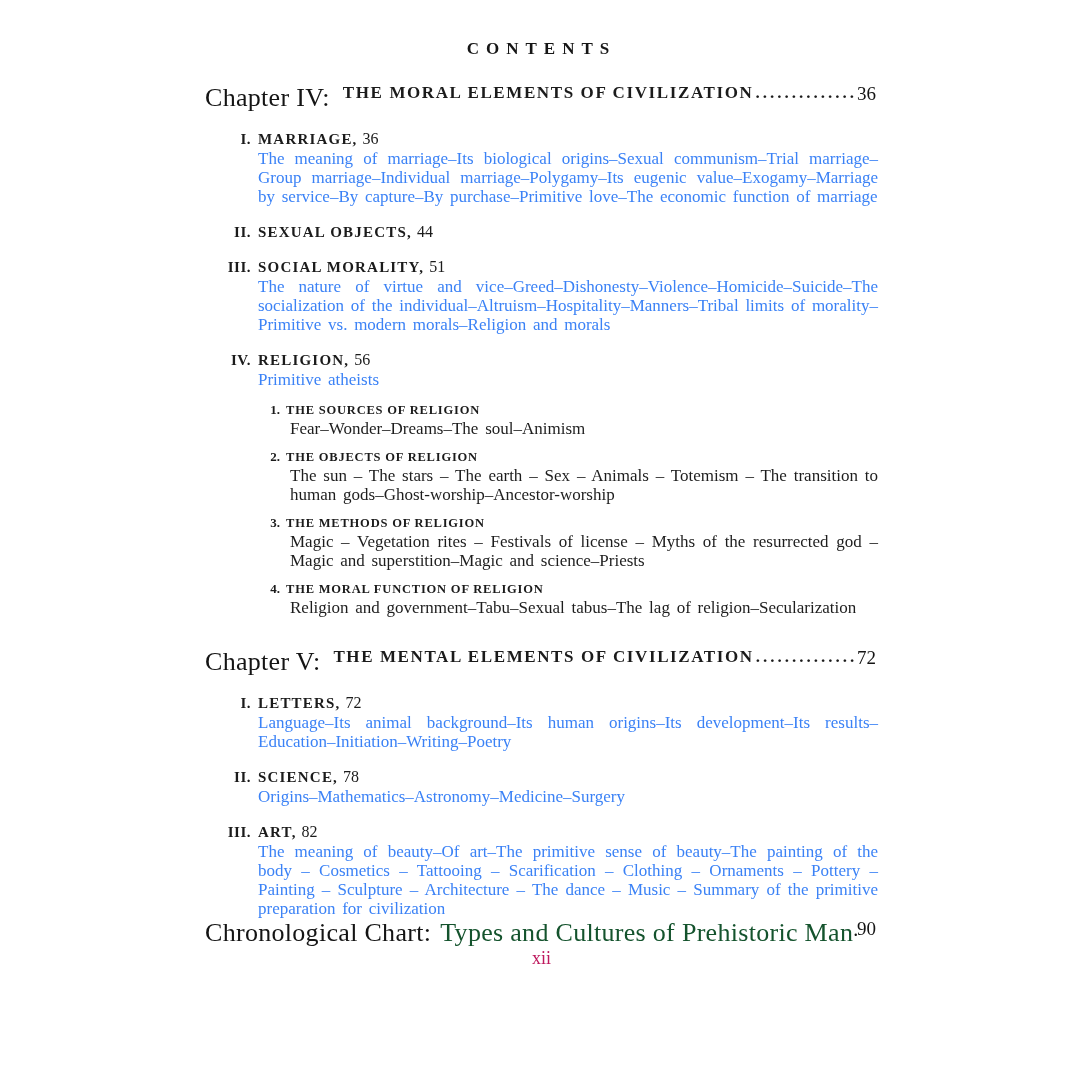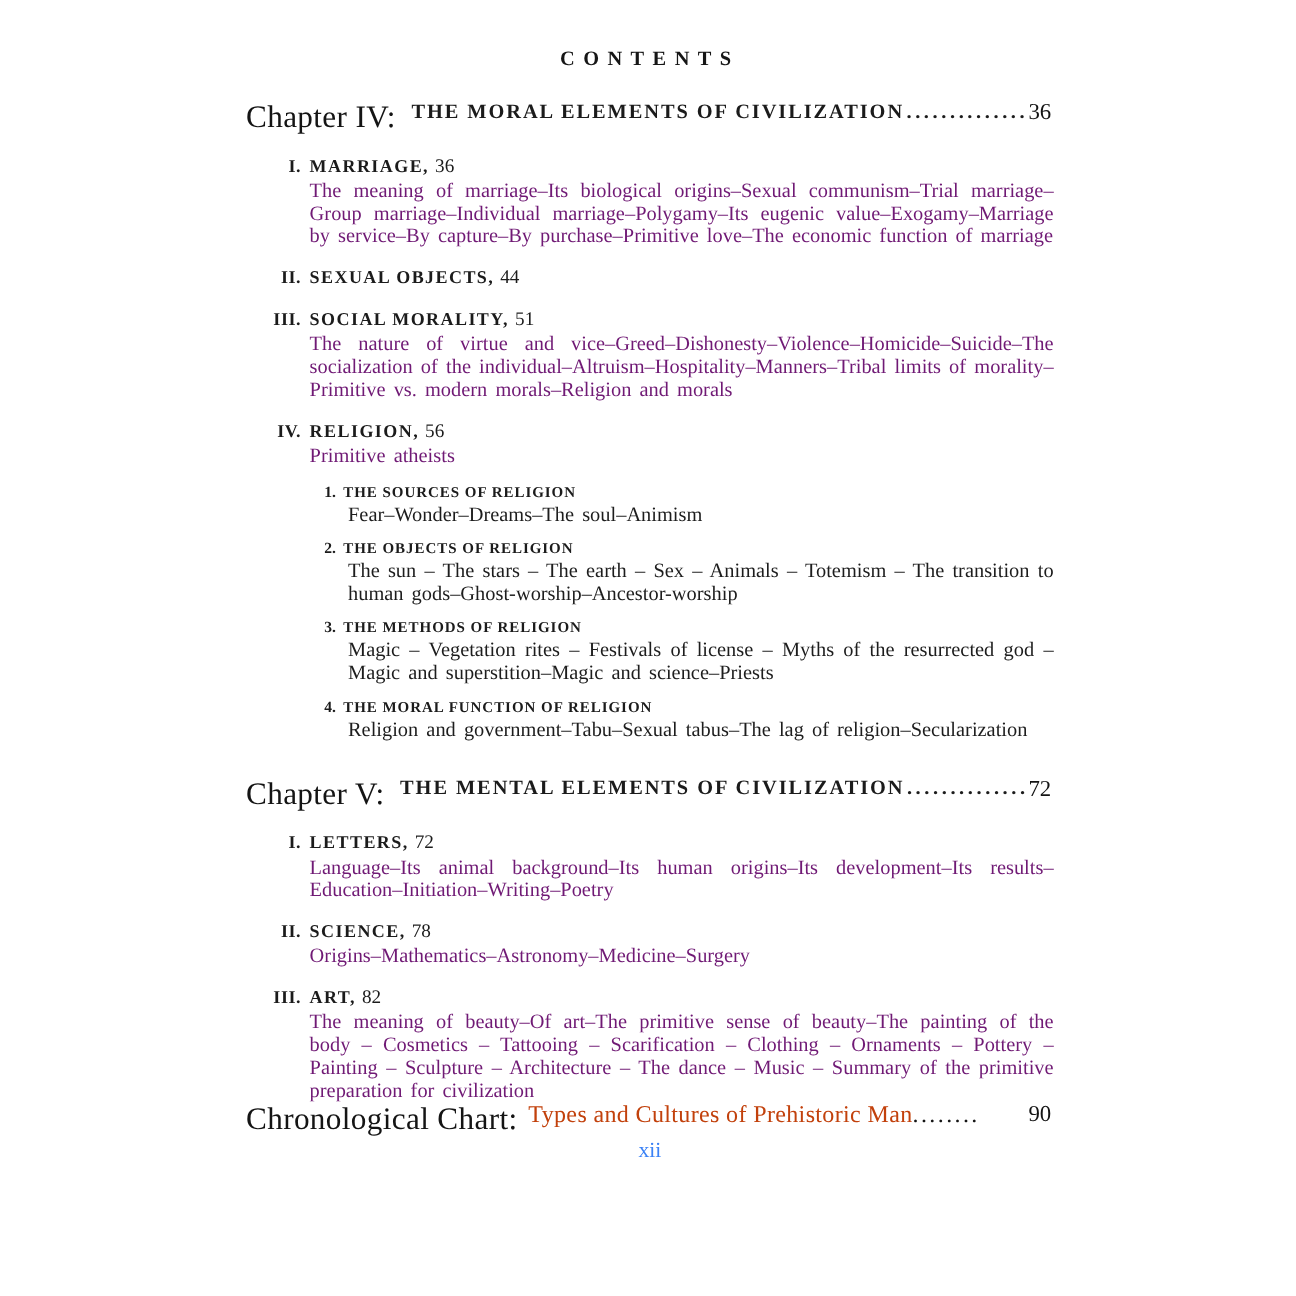--- a/index.html
+++ b/index.html
@@ -90,21 +90,21 @@
     margin-left: 5px;
     color: #1b1b1b;
   }
   .sec-body {
     margin: 1px 0 0 53px;
     width: 620px;
     font-size: 17px;
     line-height: 19px;
     text-align: justify;
     word-spacing: 2.5px;
-    color: #701a75;
+    color: #3b82f6;
   }
   
   .subsection { margin: 11px 0 0 53px; }
   .subsection.first { margin-top: 13px; }
   .sub-head {
     display: flex;
     align-items: baseline;
   }
   .sub-num {
     flex: none;
@@ -126,36 +126,36 @@
     width: 588px;
     font-size: 17px;
     line-height: 19px;
     text-align: justify;
     word-spacing: 2.5px;
     color: #1d1d1d;
   }
   
   .chart-row { }
   .chart-title {
-    font-size: 20px;
+    font-size: 26px;
     letter-spacing: 0.3px;
     margin-left: 9px;
-    color: #c2410c;
+    color: #14532d;
   }
   .chart-leader {
     font-size: 20px;
     letter-spacing: 2px;
     overflow: hidden;
     color: #141414;
   }
   .folio {
     text-align: center;
     font-size: 18px;
     margin-top: 0px;
-    color: #3b82f6;
+    color: #be185d;
   }
 </style>
 </head>
 <body>
 
 <div class="canvas">
   <div class="content">
 
     <div class="contents-header">CONTENTS</div>
 

